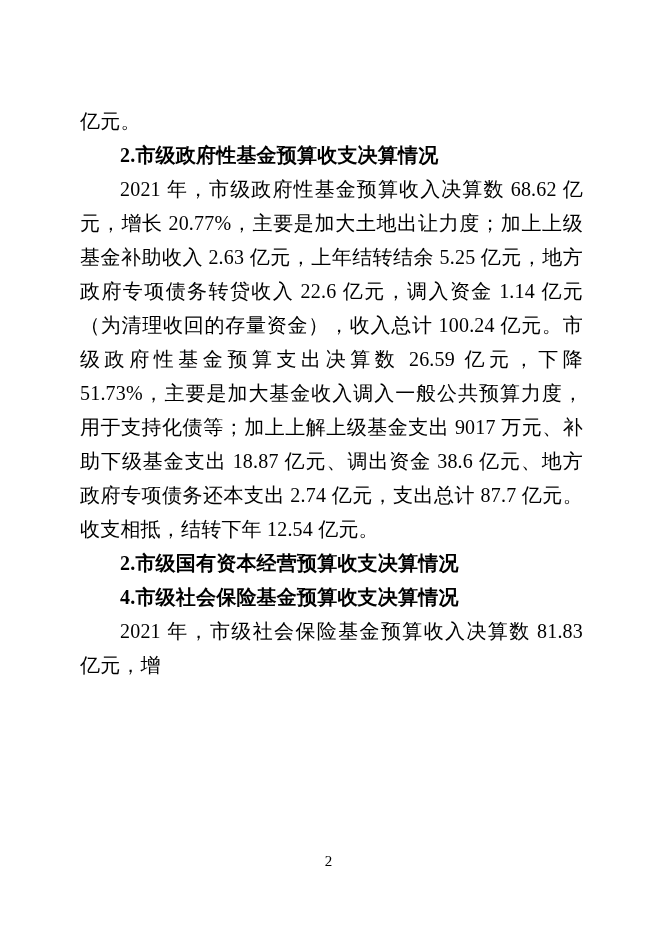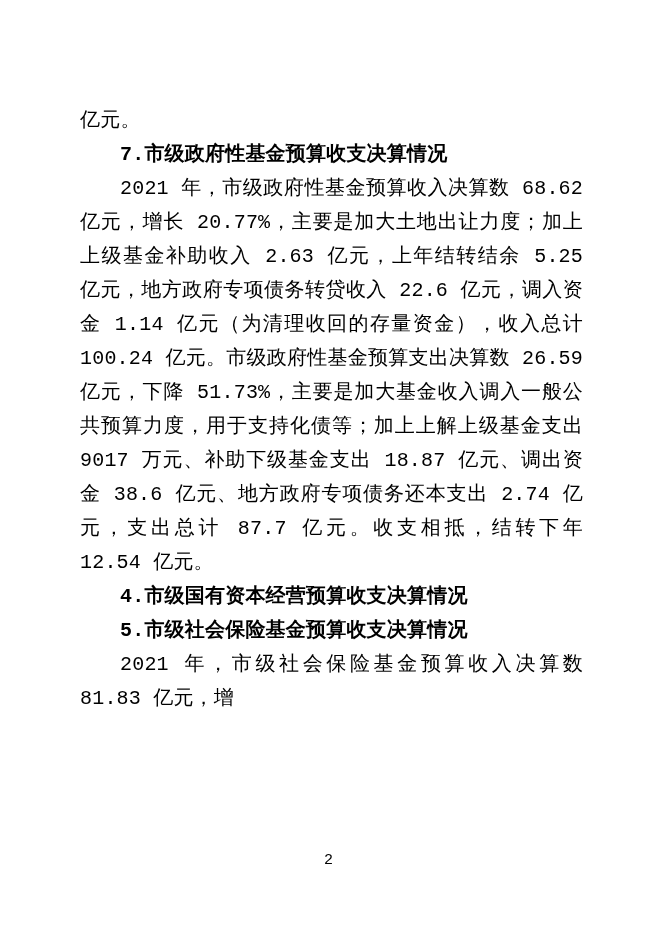--- a/index.html
+++ b/index.html
@@ -7,21 +7,21 @@
     padding: 0;
     background: #ffffff;
   }
   .page {
     position: relative;
     width: 657px;
     height: 936px;
     background: #ffffff;
     overflow: hidden;
     color: #000000;
-    font-family: Liberation Mono, monospace;
+    font-family: Liberation Serif, serif;
   }
   .content {
     position: absolute;
     left: 80px;
     top: 104px;
     width: 503px;
     font-size: 20px;
     line-height: 34px;
     text-align: justify;
     text-justify: inter-character;
@@ -53,20 +53,20 @@
     line-height: 22px;
     color: #000000;
   }
 </style>
 </head>
 <body>
 
 <div class="page">
   <div class="content">
     <p class="para-continuation">亿元。</p>
-    <h3 class="heading">7.市级政府性基金预算收支决算情况</h3>
+    <h3 class="heading">2.市级政府性基金预算收支决算情况</h3>
     <p class="para">2021 年，市级政府性基金预算收入决算数 68.62 亿元，增长 20.77%，主要是加大土地出让力度；加上上级基金补助收入 2.63 亿元，上年结转结余 5.25 亿元，地方政府专项债务转贷收入 22.6 亿元，调入资金 1.14 亿元（为清理收回的存量资金），收入总计 100.24 亿元。市级政府性基金预算支出决算数 26.59 亿元，下降 51.73%，主要是加大基金收入调入一般公共预算力度，用于支持化债等；加上上解上级基金支出 9017 万元、补助下级基金支出 18.87 亿元、调出资金 38.6 亿元、地方政府专项债务还本支出 2.74 亿元，支出总计 87.7 亿元。收支相抵，结转下年 12.54 亿元。</p>
-    <h3 class="heading">4.市级国有资本经营预算收支决算情况</h3>
-    <h3 class="heading">5.市级社会保险基金预算收支决算情况</h3>
+    <h3 class="heading">2.市级国有资本经营预算收支决算情况</h3>
+    <h3 class="heading">4.市级社会保险基金预算收支决算情况</h3>
     <p class="para">2021 年，市级社会保险基金预算收入决算数 81.83 亿元，增</p>
   </div>
   <div class="page-number">2</div>
 </div>
 
 </body></html>

